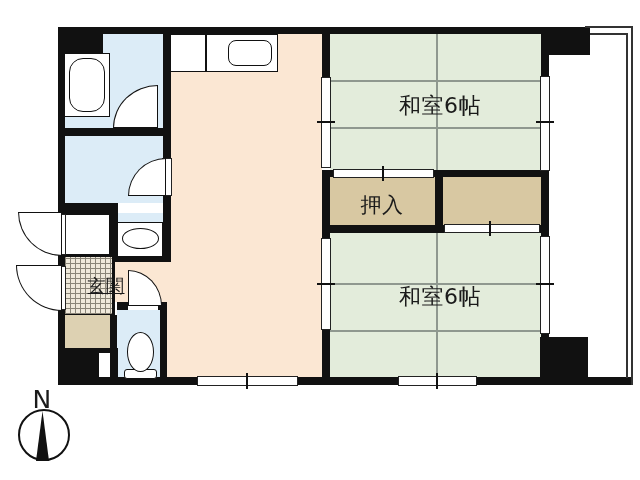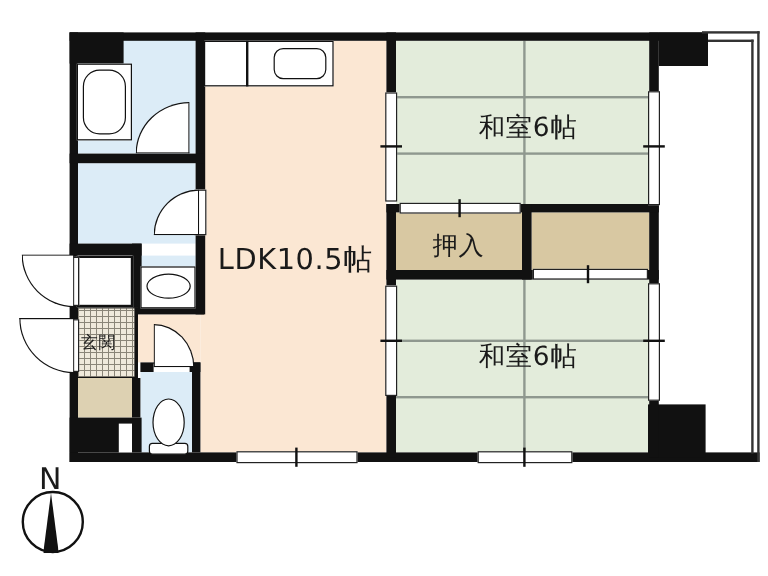--- a/index.html
+++ b/index.html
@@ -120,25 +120,24 @@
   <div class="abs pie pie-br" style="left:128px;top:158px;width:38px;height:38px;"></div>
   <div class="abs pie pie-bl" style="left:128px;top:270px;width:34px;height:36px;"></div>
   <div class="abs pie pie-tr" style="left:18px;top:212px;width:44px;height:44px;"></div>
   <div class="abs pie pie-tr" style="left:16px;top:265px;width:46px;height:46px;"></div>
 
   <div class="abs balline" style="left:585px;top:26px;width:48px;height:2px;"></div>
   <div class="abs balline" style="left:631px;top:26px;width:2px;height:359px;"></div>
   <div class="abs balline" style="left:626px;top:33px;width:2px;height:345px;"></div>
   <div class="abs balline" style="left:590px;top:33px;width:38px;height:2px;"></div>
 
-  <div class="label" style="left:246px;top:216px;font-size:24px;">LDK10.5帖</div>
   <div class="label" style="left:440px;top:106px;font-size:22px;">和室6帖</div>
   <div class="label" style="left:440px;top:297px;font-size:22px;">和室6帖</div>
   <div class="label" style="left:382px;top:205px;font-size:21px;">押入</div>
-  <div class="label" style="left:82px;top:286px;font-size:14px;">玄関</div>
+  <div class="label" style="left:106px;top:286px;font-size:18px;text-decoration:underline;">玄関</div>
 
   <div class="abs" style="left:10px;top:385px;width:70px;height:85px;">
     <div class="label" style="left:32px;top:14px;font-size:25px;font-weight:500;">N</div>
     <div class="abs" style="left:8px;top:24px;width:52px;height:52px;border:2.5px solid #111;border-radius:50%;background:#fff;"></div>
     <div class="abs" style="left:26px;top:26px;width:13px;height:50px;background:#111;clip-path:polygon(50% 0,100% 100%,0 100%);"></div>
   </div>
 
 </div>
 
 </body></html>

